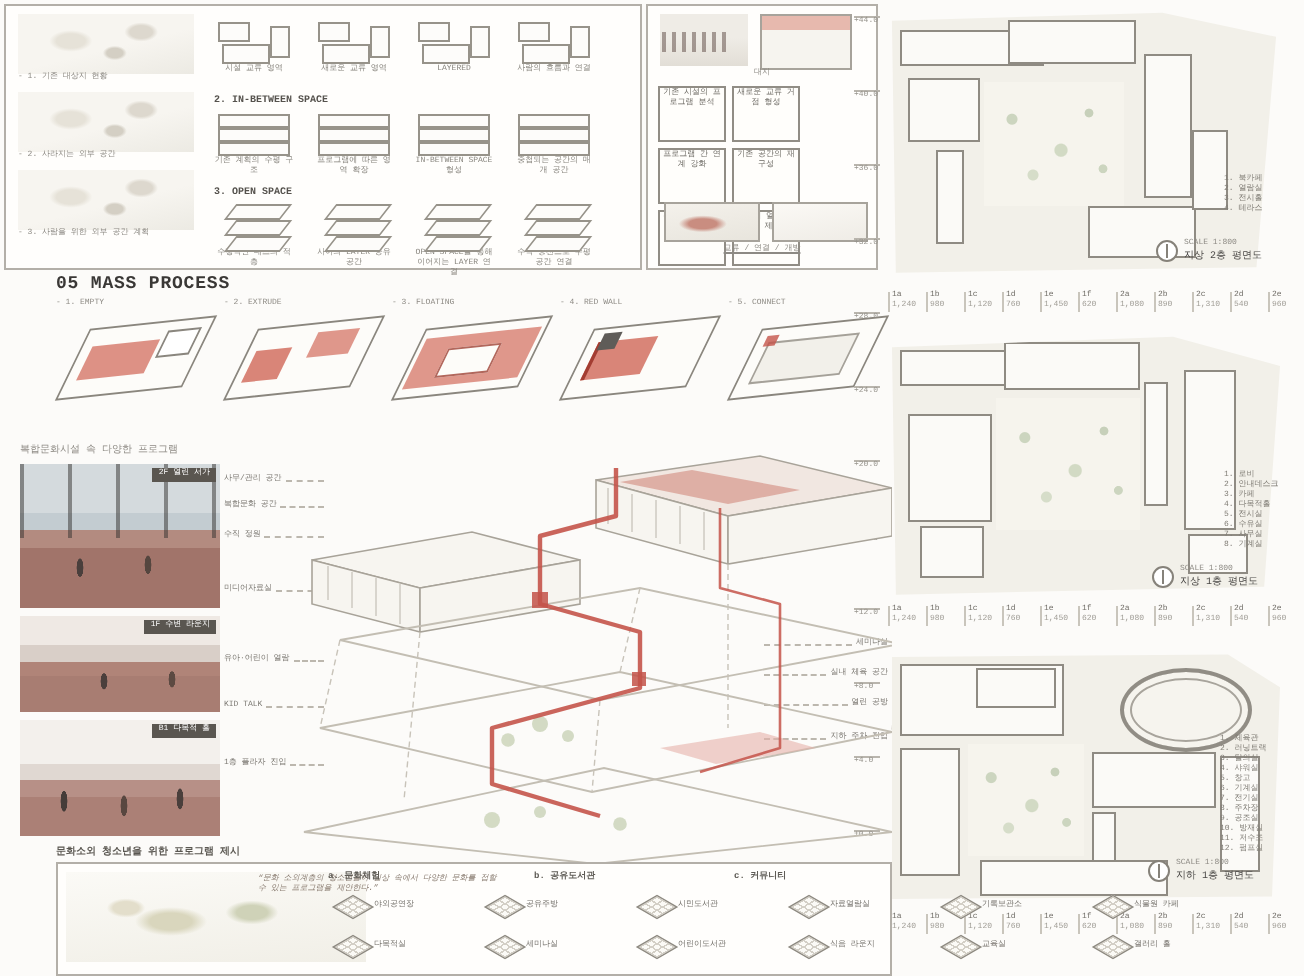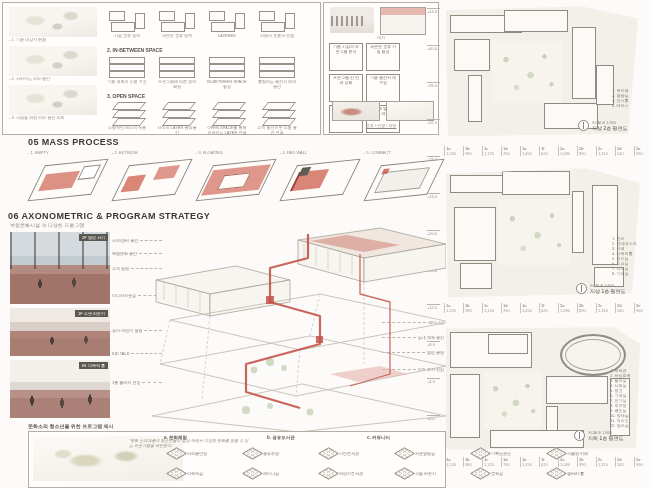--- a/index.html
+++ b/index.html
@@ -1,17 +1,17 @@
 <!DOCTYPE html>
 <html><head>
 <meta charset="utf-8">
 <style>
   html,body{margin:0;padding:0;background:#ffffff;}
   .board{position:relative;width:652px;height:488px;background:#fcfbf9;overflow:hidden;
-         font-family:Liberation Sans, sans-serif;color:#4a4846;}
+         font-family:Liberation Mono, monospace;color:#4a4846;}
   .abs{position:absolute;}
   .panel{position:absolute;border:1px solid #b3afa8;background:#fffefc;}
   .t4{font-size:4px;line-height:5px;}
   .t5{font-size:5px;line-height:6px;}
   .h9{font-size:9px;font-weight:bold;color:#3a3836;letter-spacing:.4px;}
   .muted{color:#8d8a84;}
   .center{text-align:center;}
 
   
   .sketch{width:88px;height:30px;border:0;background:
@@ -628,21 +628,20 @@
         <div class="mcap">- 4. RED WALL</div>
         <div class="iso"></div>
       </div>
 
       <div class="mass-step">
         <div class="mcap">- 5. CONNECT</div>
         <div class="iso"></div>
       </div>
     </div>
 
-  <div class="abs h9" style="left:8px;top:211px;">06 AXONOMETRIC &amp; PROGRAM STRATEGY</div>
   <div class="abs t5 muted" style="left:10px;top:222px;">복합문화시설 속 다양한 프로그램</div>
 
   <div class="render" style="left:10px;top:232px;height:72px;">
     <div class="chip">2F 열린 서가</div>
   </div>
   <div class="render v2" style="left:10px;top:308px;height:48px;">
     <div class="chip">1F 수변 라운지</div>
   </div>
   <div class="render v3" style="left:10px;top:360px;height:58px;">
     <div class="chip">B1 다목적 홀</div>

